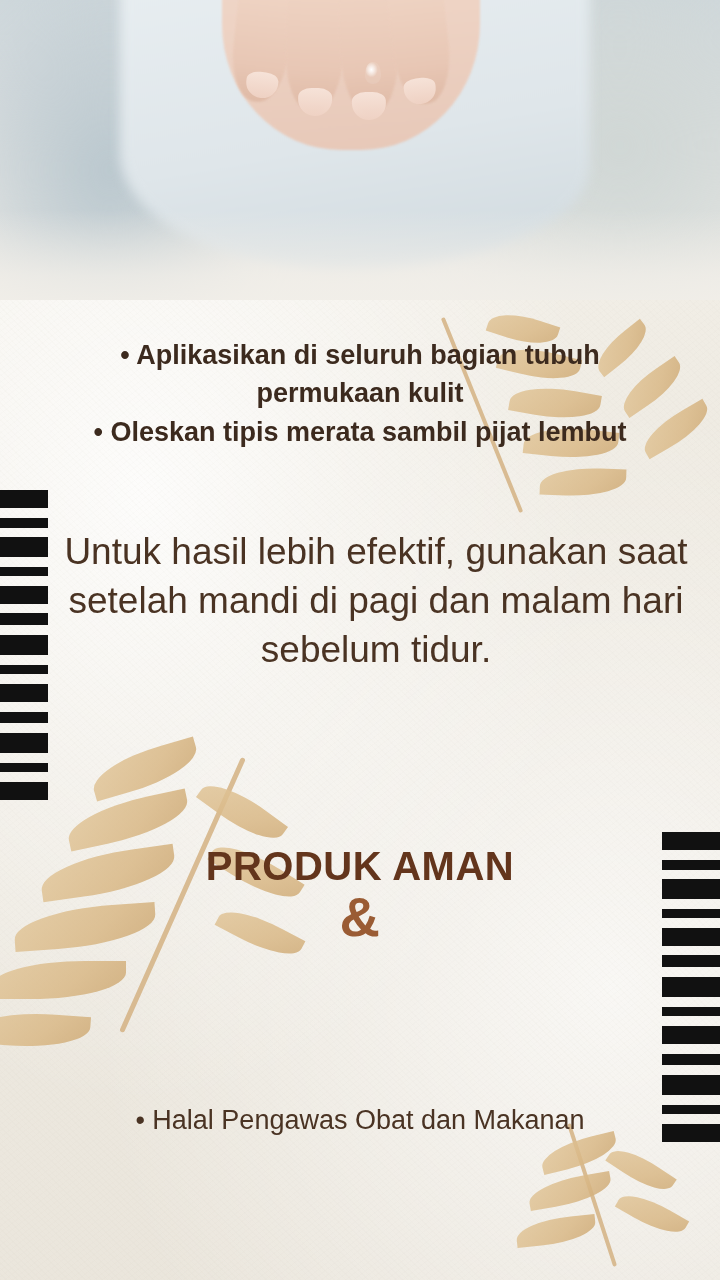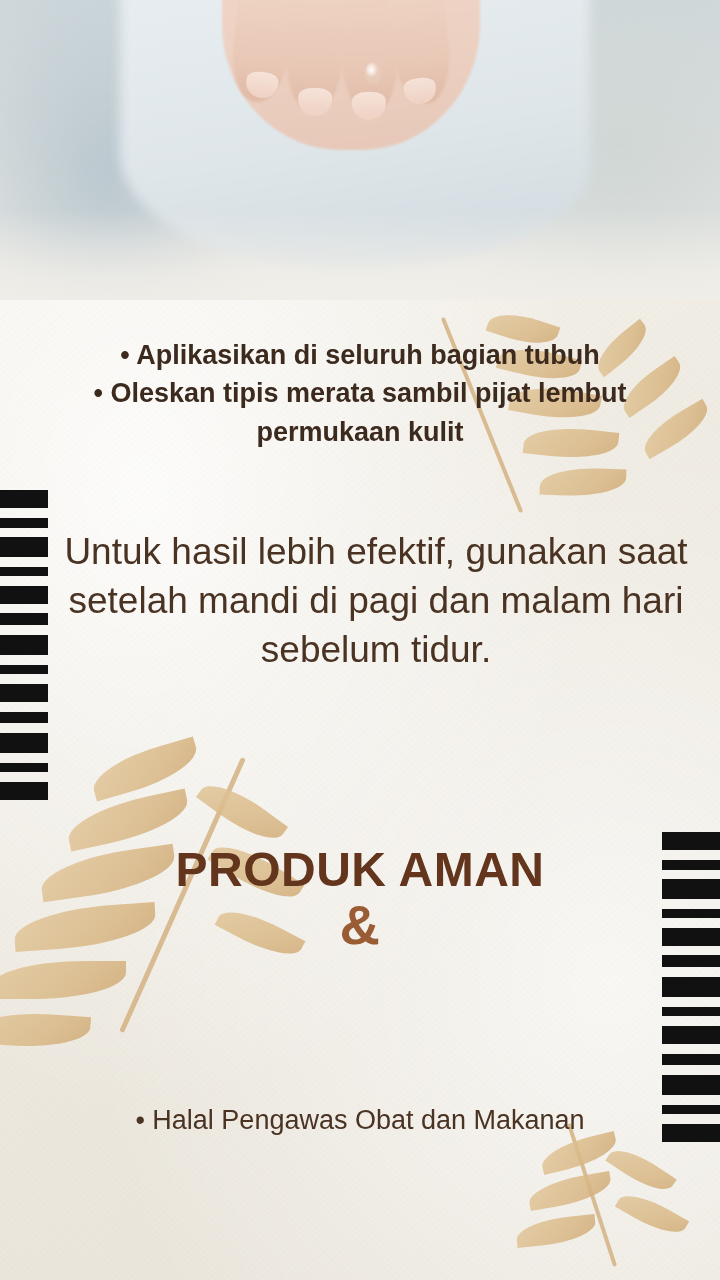--- a/index.html
+++ b/index.html
@@ -203,21 +203,21 @@
     position: absolute;
     left: 0;
     top: 845px;
     width: 720px;
     text-align: center;
     color: #63351c;
     font-weight: 800;
     letter-spacing: 0.5px;
   }
   .headline .line1 {
-    font-size: 48px;
+    font-size: 40px;
     line-height: 1.05;
   }
   .headline .amp {
     font-size: 56px;
     line-height: 1.0;
     color: #9a5c34;
     margin: 2px 0 4px;
   }
   .headline .line2 {
     font-size: 52px;
@@ -349,22 +349,22 @@
       <span style="height:10px;background:transparent"></span>
     <span style="height:20px"></span>
       <span style="height:10px;background:transparent"></span>
     <span style="height:9px"></span>
       <span style="height:10px;background:transparent"></span>
     <span style="height:18px"></span>
   </div>
 
   <div class="bullets-top">
     <div>• Aplikasikan di seluruh bagian tubuh</div>
+    <div>permukaan kulit</div>
     <div>• Oleskan tipis merata sambil pijat lembut</div>
-    <div>permukaan kulit</div>
   </div>
 
   <div class="tip">Untuk hasil lebih efektif, gunakan saat setelah mandi di pagi dan malam hari sebelum tidur.</div>
 
   <div class="headline">
     <div class="line1">PRODUK AMAN</div>
     <div class="amp">&amp;</div>
   </div>
 
   <div class="certs">

